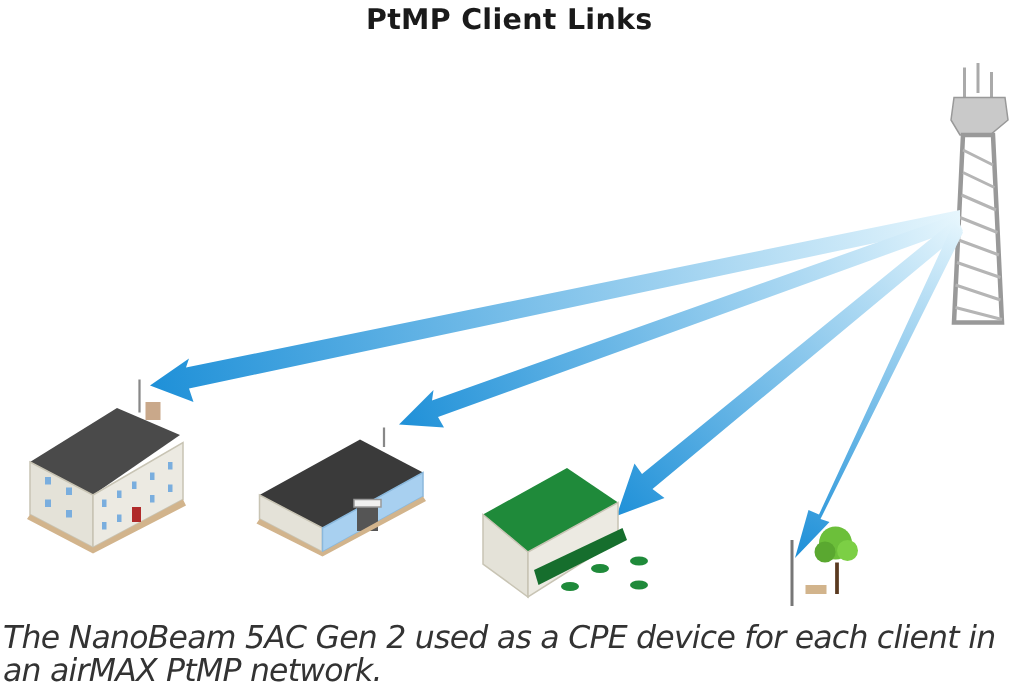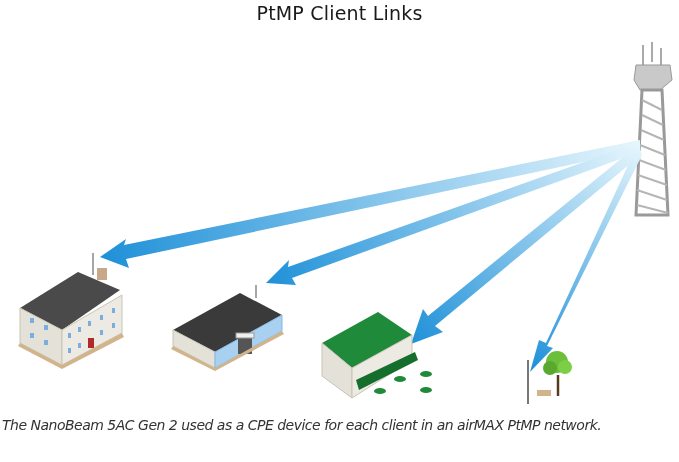--- a/index.html
+++ b/index.html
@@ -1,18 +1,18 @@
 <!DOCTYPE html>
 <html><head>
 <meta charset="utf-8">
 <style>
   html, body { margin: 0; padding: 0; background: #ffffff; }
   body { width: 679px; height: 462px; position: relative; overflow: hidden; font-family: "DejaVu Sans", sans-serif; }
-  .title { position: absolute; left: 0; top: 2px; width: 679px; text-align: center; font-weight: normal; font-size: 19px; color: #1a1a1a; letter-spacing: 0.2px; }
-  .caption { position: absolute; left: 2px; top: 414px; width: 676px; font-style: italic; font-size: 14px; line-height: 22px; color: #333; font-family: "DejaVu Sans", sans-serif; letter-spacing: -0.5px; }
+  .title { position: absolute; left: 0; top: 2px; width: 679px; text-align: center; font-weight: bold; font-size: 19px; color: #1a1a1a; letter-spacing: 0.2px; }
+  .caption { position: absolute; left: 2px; top: 414px; width: 676px; font-style: italic; font-size: 21px; line-height: 22px; color: #333; font-family: "DejaVu Sans", sans-serif; letter-spacing: -0.5px; }
   svg { position: absolute; left: 0; top: 0; }
 </style>
 </head>
 <body>
 
 <div class="title">PtMP Client Links</div>
 
 <svg width="679" height="462" viewBox="0 0 679 462">
   <defs>
     <linearGradient id="g1" x1="640" y1="145" x2="100" y2="260" gradientUnits="userSpaceOnUse">

